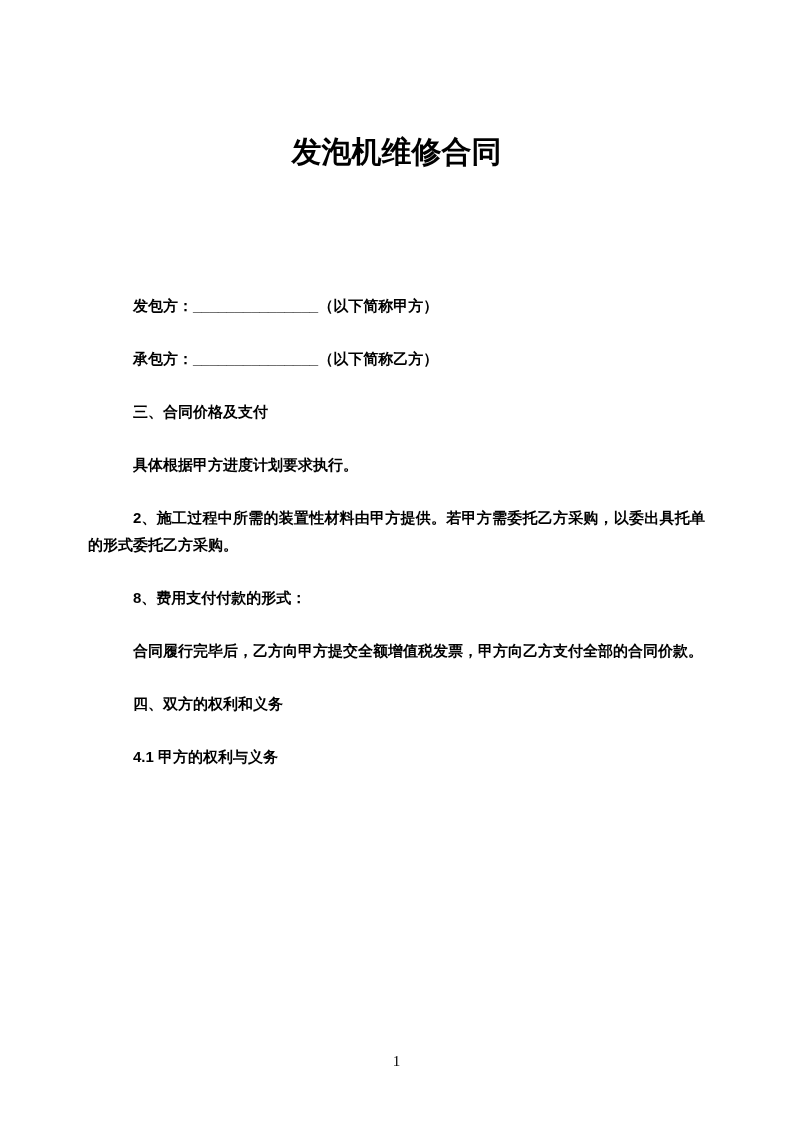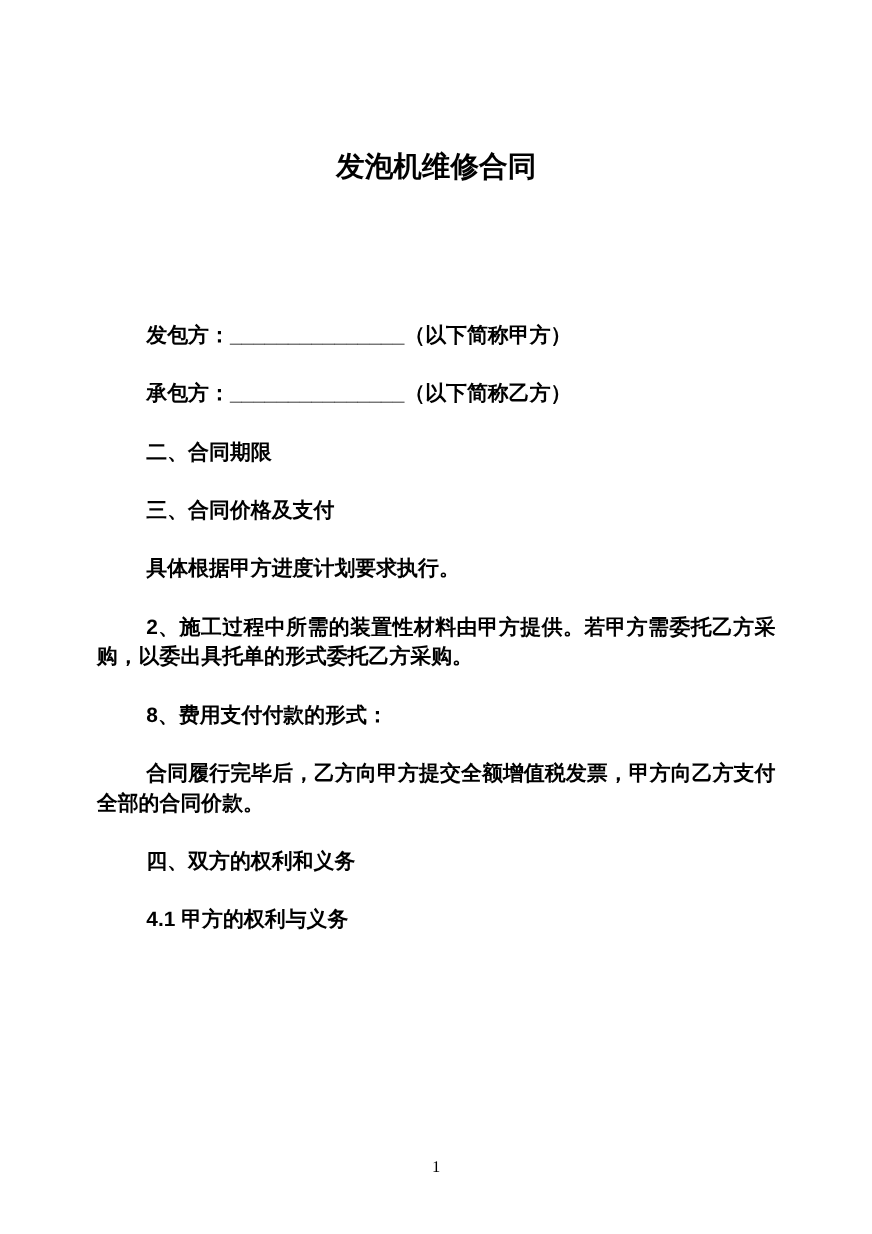--- a/index.html
+++ b/index.html
@@ -15,29 +15,29 @@
     color: #000000;
     font-family: "Liberation Sans", "DejaVu Sans", sans-serif;
     font-weight: bold;
     overflow: hidden;
     box-sizing: border-box;
   }
   .content {
     padding: 140px 88px 0 88px;
   }
   .doc-title {
-    font-size: 26px;
+    font-size: 30px;
     line-height: 23px;
     font-weight: bold;
     text-align: center;
     margin: 0 0 129px 0;
     letter-spacing: 0px;
   }
   .para {
-    font-size: 19px;
+    font-size: 15px;
     line-height: 27px;
     margin: 0 0 26px 0;
     text-indent: 45px;
     text-align: justify;
     letter-spacing: 0px;
     word-break: break-all;
   }
   .page-footer {
     position: absolute;
     left: 0;
@@ -56,21 +56,20 @@
 
 <div class="page">
   <div class="content">
     <h1 class="doc-title">发泡机维修合同</h1>
 
     <p class="para">发包方：_______________（以下简称甲方）</p>
 
     <p class="para">承包方：_______________（以下简称乙方）</p>
 
 
-    <p class="para">二、合同期限</p>
 
     <p class="para">三、合同价格及支付</p>
 
     <p class="para">具体根据甲方进度计划要求执行。</p>
 
 
     <p class="para">2、施工过程中所需的装置性材料由甲方提供。若甲方需委托乙方采购，以委出具托单的形式委托乙方采购。</p>
 
     <p class="para">8、费用支付付款的形式：</p>
 

